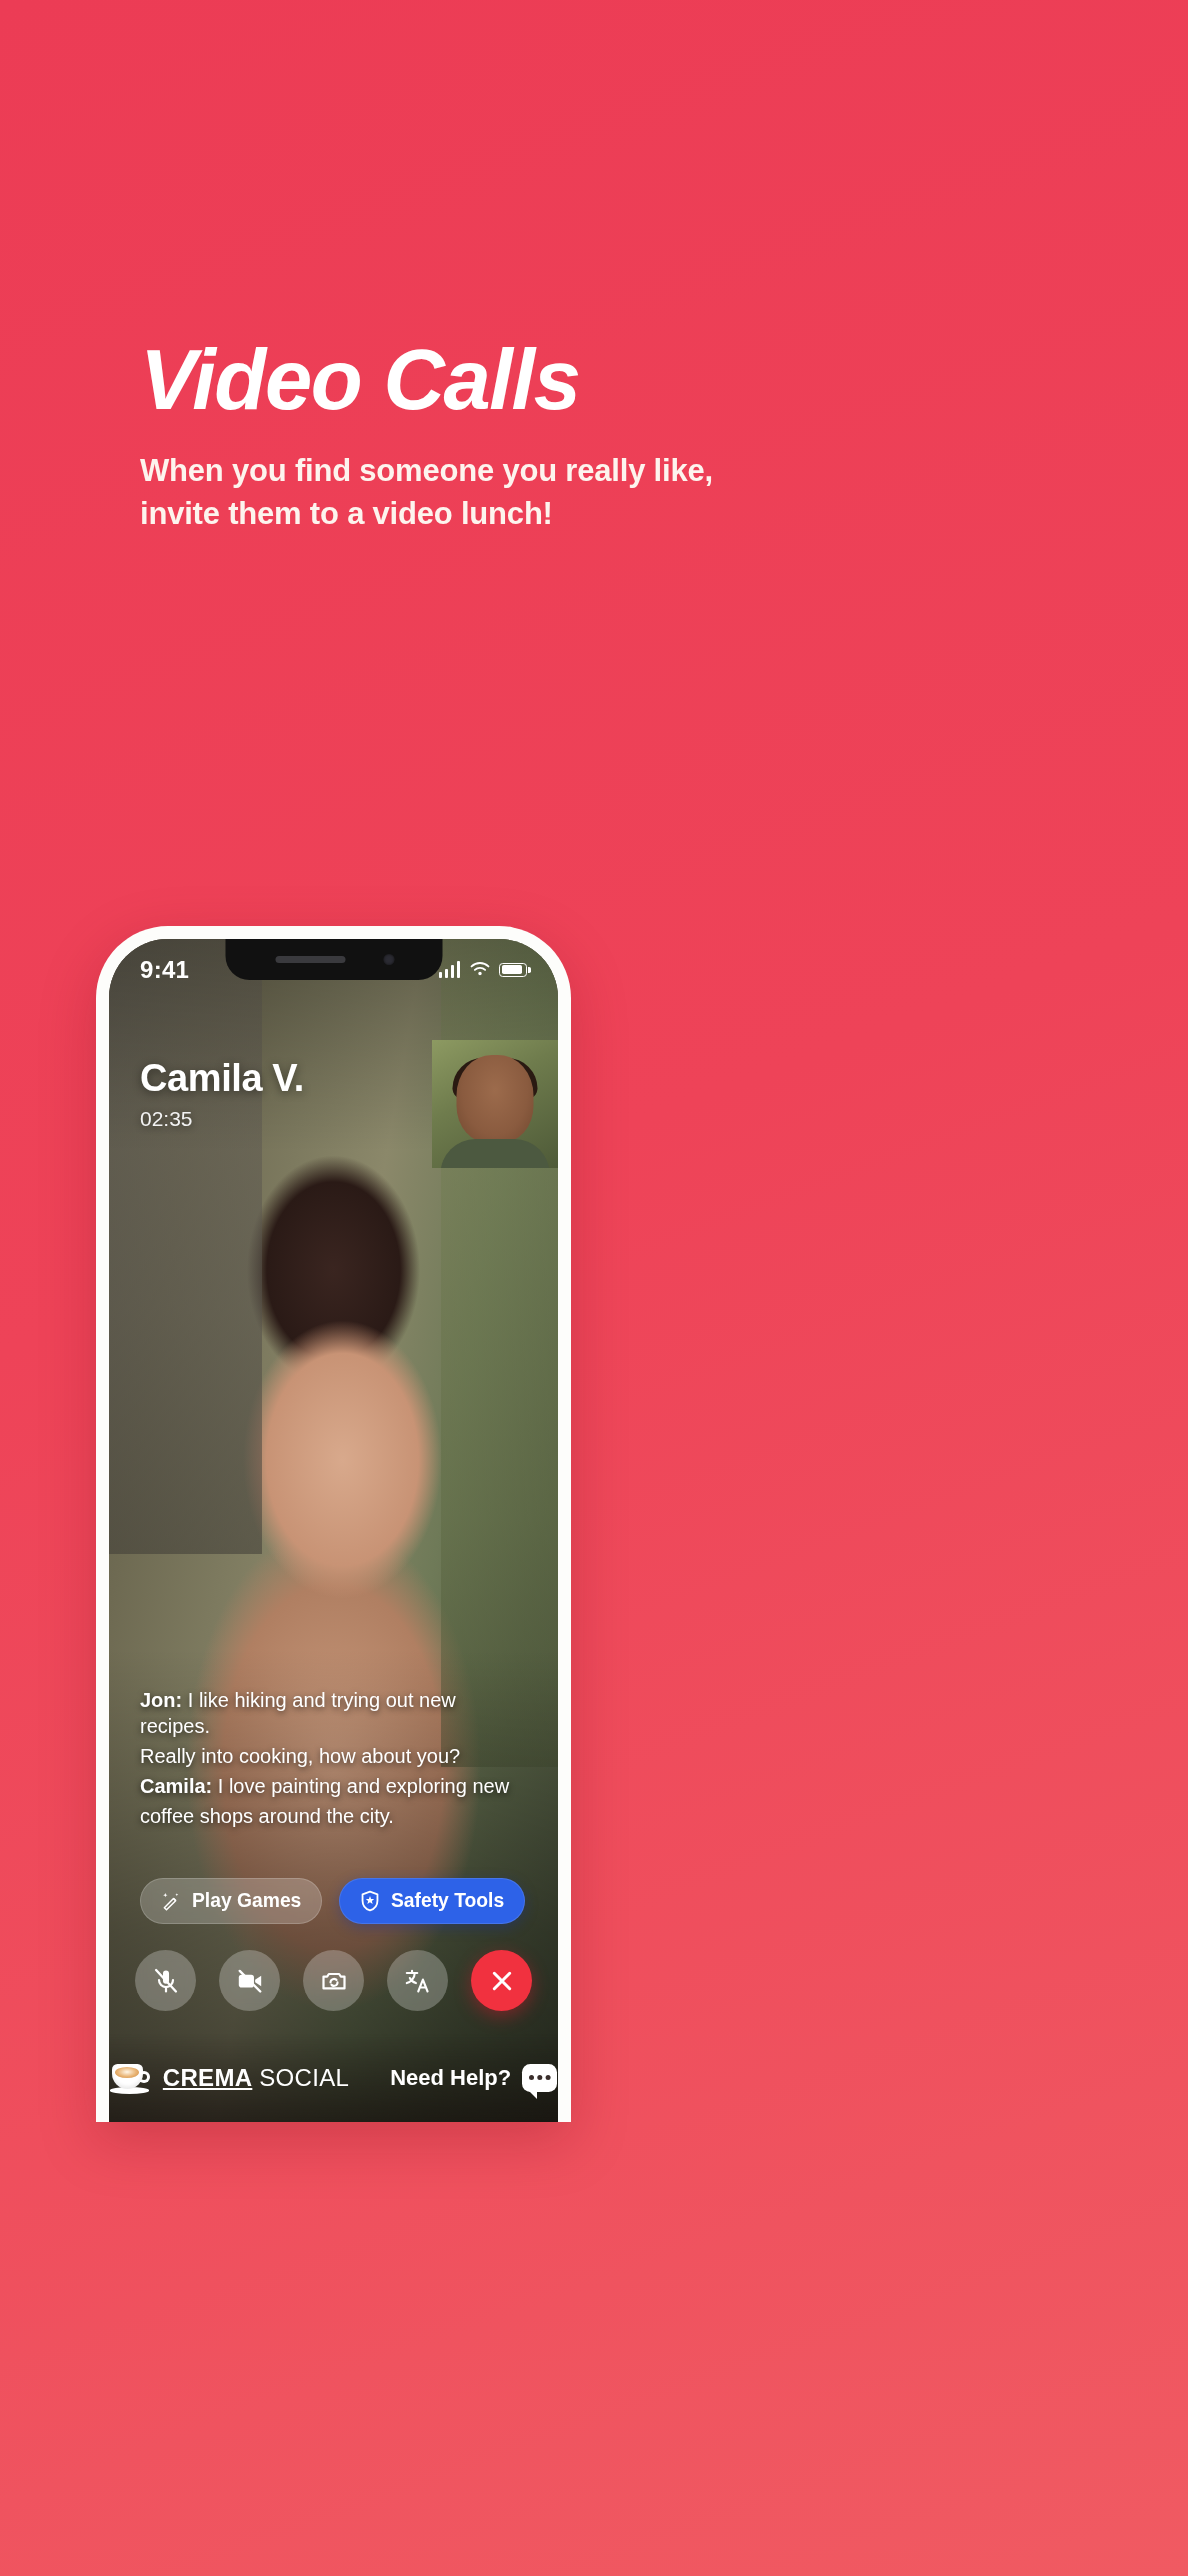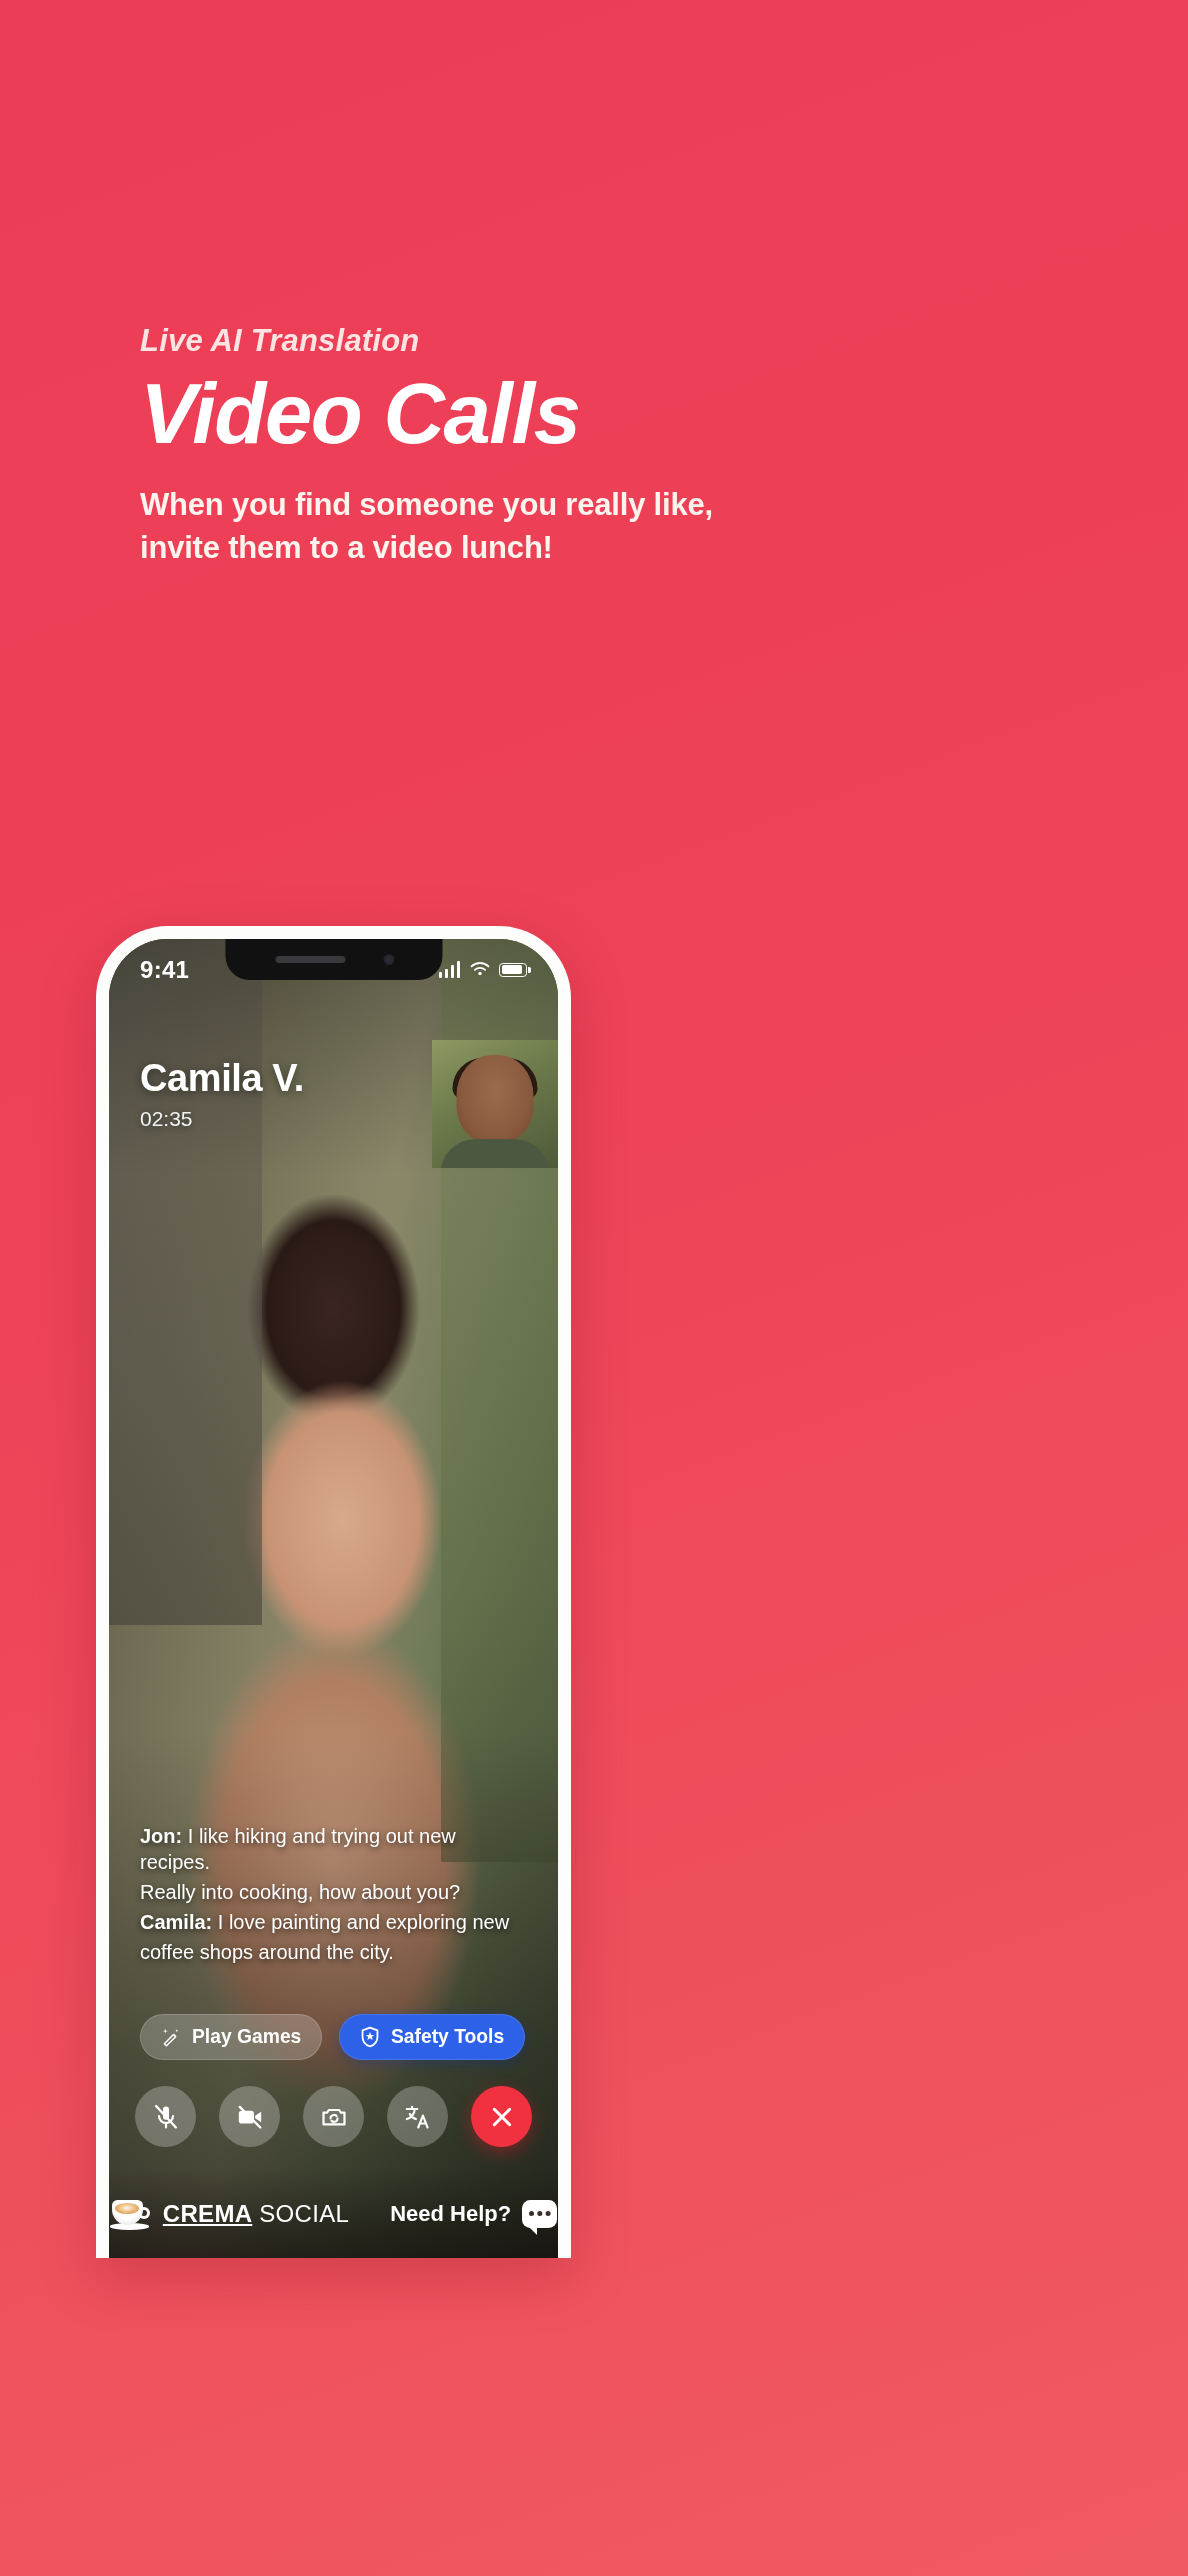--- a/index.html
+++ b/index.html
@@ -30,21 +30,21 @@
   }
   .subtitle{
     margin-top:28px;
     font-size:31px; font-weight:700; color:#fdf4ee;
     line-height:1.38; letter-spacing:-0.2px;
   }
 
   
   .phone{
     position:absolute; left:96px; top:926px;
-    width:475px; height:1332px;
+    width:475px; height:1196px;
     background:#fdfdfb;
     border-radius:72px 72px 0 0;
     padding:13px 13px 0 13px;
     box-shadow:0 18.4px 55px rgba(120,10,25,.25);
   }
   .screen{
     position:relative;
     width:100%; height:100%;
     border-radius:59px 59px 0 0;
     overflow:hidden;
@@ -238,21 +238,20 @@
     position:absolute; left:6.4px; top:11px; width:5.5px; height:5.5px;
     background:#3a2e2b; border-radius:50%; box-shadow:8.3px 0 0 #3a2e2b, 16.6px 0 0 #3a2e2b;
   }
 </style>
 </head>
 <body>
 
 <div class="poster">
 
   <div class="headline">
-    <div class="eyebrow">Live AI Translation</div>
     <div class="title">Video Calls</div>
     <div class="subtitle">
       <div>When you find someone you really like,</div>
       <div>invite them to a video lunch!</div>
     </div>
   </div>
 
   <div class="phone">
     <div class="screen">
 

